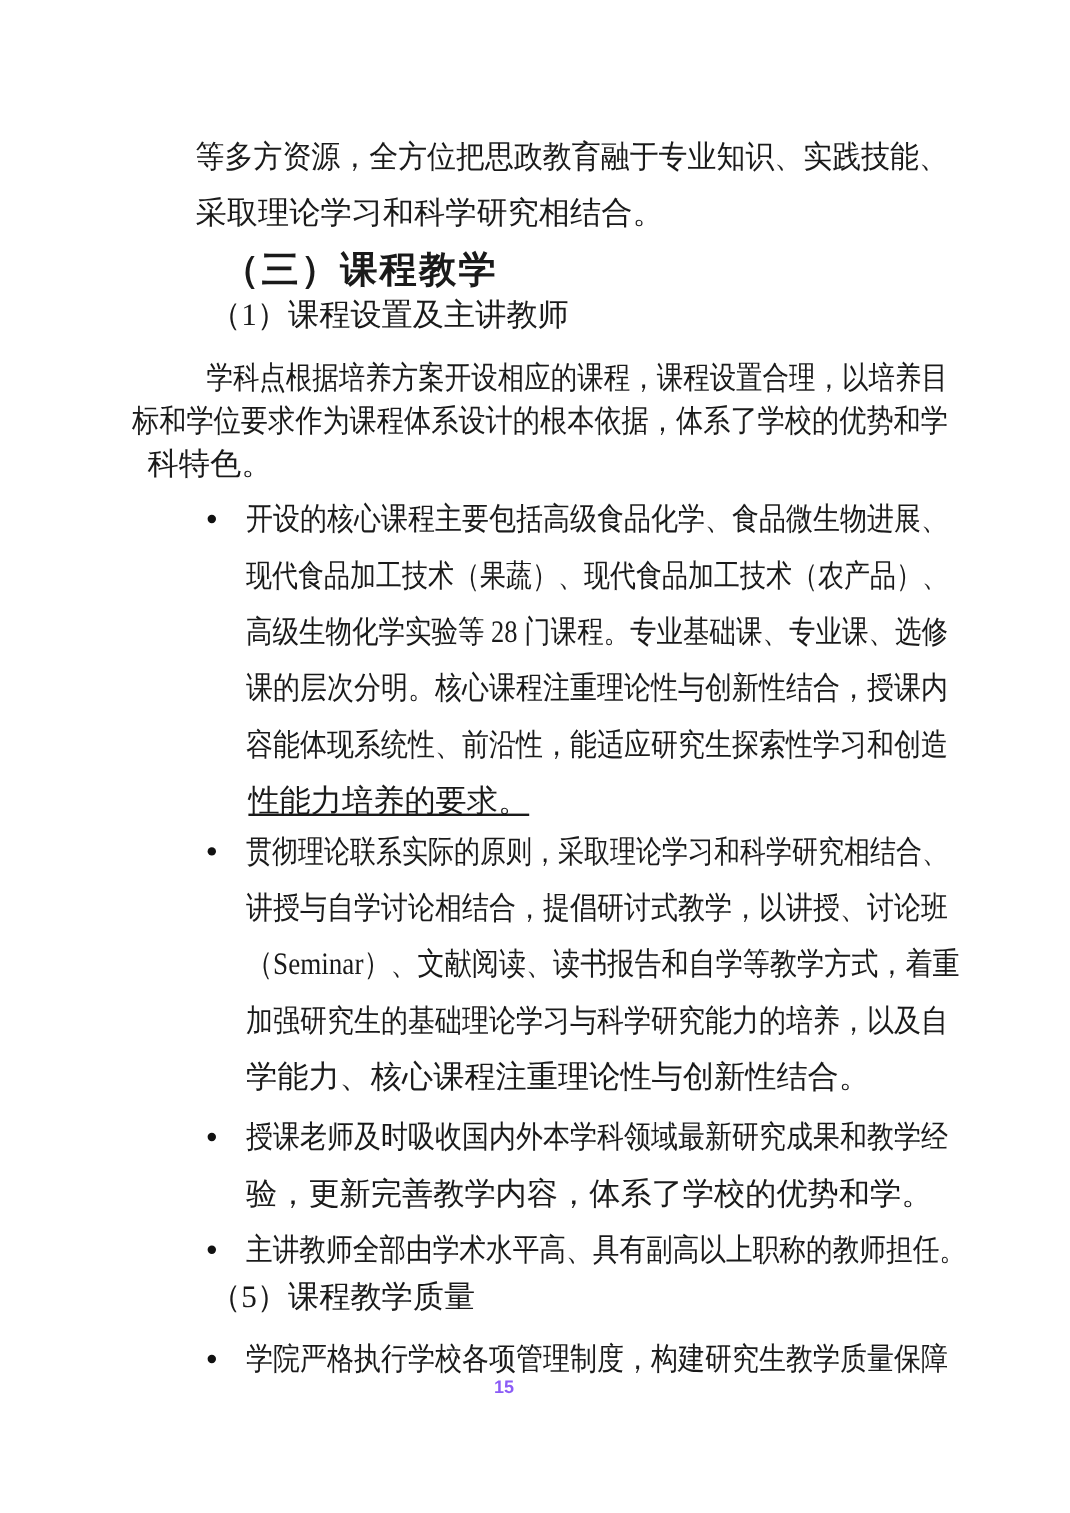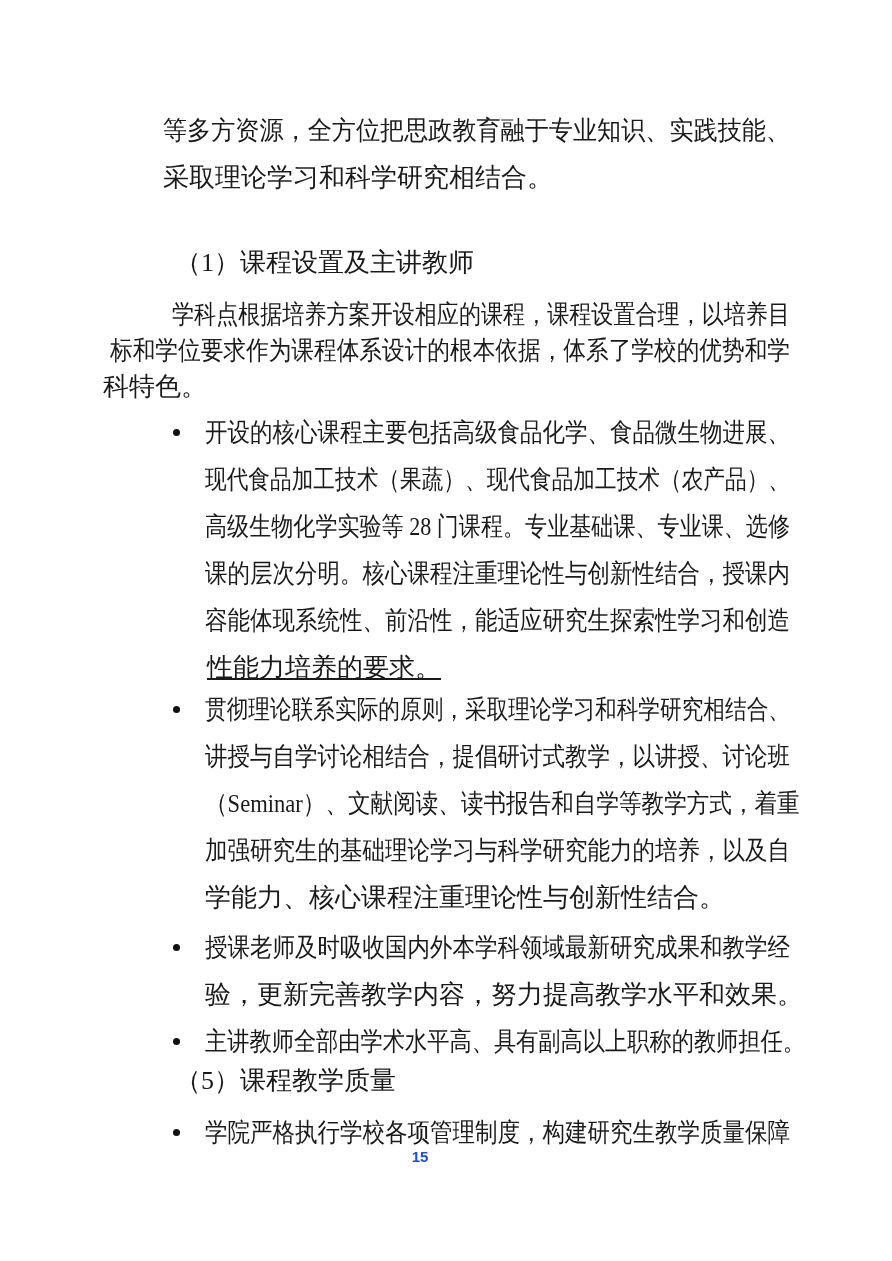--- a/index.html
+++ b/index.html
@@ -41,40 +41,41 @@
     background: #111111;
   }
   .page-number {
     position: absolute;
     left: 0;
     right: 0;
     text-align: center;
     font-family: "Liberation Sans", "DejaVu Sans", sans-serif;
     font-size: 15px;
     font-weight: 600;
-    color: #1d4ed8;
+    color: #8b5cf6;
   }
 </style>
 </head>
 <body>
 
 <div class="page">
 
   <section>
     <div class="line" style="left: 163px; top: 114px; transform: scaleX(0.927515);">等多方资源，全方位把思政教育融于专业知识、实践技能、</div>
     <div class="line" style="left:163px; top:161px;">采取理论学习和科学研究相结合。</div>
   </section>
 
+  <div class="line heading" style="left: 185px; top: 206px; width: 228px; white-space: normal; text-align: justify; text-align-last: justify; word-break: break-all;">（三）课程教学</div>
 
   <div class="line subhead" style="left:163px; top:246px;">（1）课程设置及主讲教师</div>
 
   <section>
     <div class="line" style="left: 172px; top: 298px; transform: scaleX(0.848901);">学科点根据培养方案开设相应的课程，课程设置合理，以培养目</div>
     <div class="line" style="left: 110px; top: 334px; transform: scaleX(0.871795);">标和学位要求作为课程体系设计的根本依据，体系了学校的优势和学</div>
-    <div class="line" style="left:103px; top:370px;">科特色。</div>
+    <div class="line" style="left:123px; top:370px;">科特色。</div>
   </section>
 
   <section>
     <span class="bullet-marker" style="left:173px; top:429px;"></span>
     <div class="line" style="left: 205px; top: 416px; transform: scaleX(0.865385);">开设的核心课程主要包括高级食品化学、食品微生物进展、</div>
     <div class="line" style="left: 205px; top: 463px; transform: scaleX(0.833333);">现代食品加工技术（果蔬）、现代食品加工技术（农产品）、</div>
     <div class="line" style="left: 205px; top: 510px; transform: scaleX(0.849057);">高级生物化学实验等 28 门课程。专业基础课、专业课、选修</div>
     <div class="line" style="left: 205px; top: 557px; transform: scaleX(0.865385);">课的层次分明。核心课程注重理论性与创新性结合，授课内</div>
     <div class="line" style="left: 205px; top: 604px; transform: scaleX(0.865385);">容能体现系统性、前沿性，能适应研究生探索性学习和创造</div>
     <div class="line" style="left:207px; top:651px;text-decoration:underline;">性能力培养的要求。</div>
@@ -85,21 +86,21 @@
     <div class="line" style="left: 205px; top: 693px; transform: scaleX(0.833333);">贯彻理论联系实际的原则，采取理论学习和科学研究相结合、</div>
     <div class="line" style="left: 205px; top: 740px; transform: scaleX(0.865385);">讲授与自学讨论相结合，提倡研讨式教学，以讲授、讨论班</div>
     <div class="line" style="left: 205px; top: 787px; transform: scaleX(0.868613);">（Seminar）、文献阅读、读书报告和自学等教学方式，着重</div>
     <div class="line" style="left: 205px; top: 834px; transform: scaleX(0.865385);">加强研究生的基础理论学习与科学研究能力的培养，以及自</div>
     <div class="line" style="left:205px; top:881px;">学能力、核心课程注重理论性与创新性结合。</div>
   </section>
 
   <section>
     <span class="bullet-marker" style="left:173px; top:944px;"></span>
     <div class="line" style="left: 205px; top: 931px; transform: scaleX(0.865385);">授课老师及时吸收国内外本学科领域最新研究成果和教学经</div>
-    <div class="line" style="left:205px; top:978px;">验，更新完善教学内容，努力提高教学水平和效果。</div>
+    <div class="line" style="left:205px; top:978px;">验，更新完善教学内容，体系了学校的优势和学。</div>
   </section>
 
   <section>
     <span class="bullet-marker" style="left:173px; top:1038px;"></span>
     <div class="line" style="left: 205px; top: 1025px; transform: scaleX(0.854701);">主讲教师全部由学术水平高、具有副高以上职称的教师担任。</div>
   </section>
 
   <div class="line subhead" style="left:163px; top:1064px;">（5）课程教学质量</div>
 
   <section>

